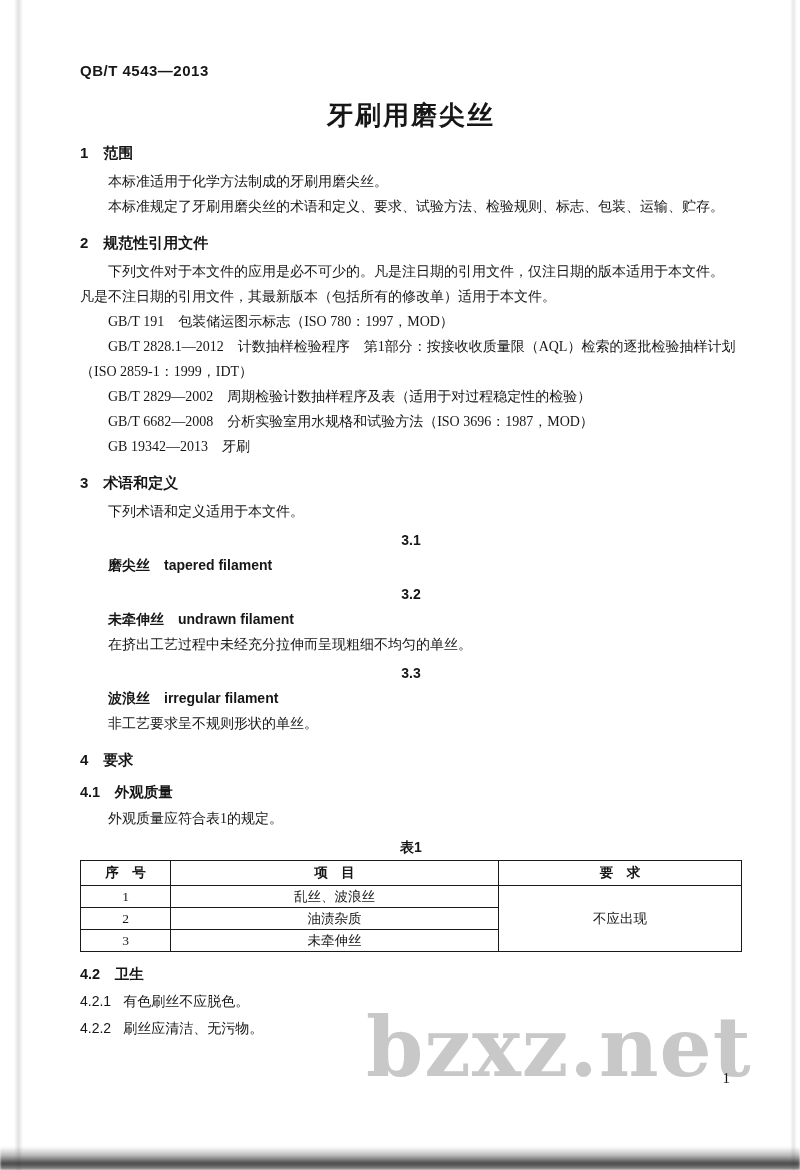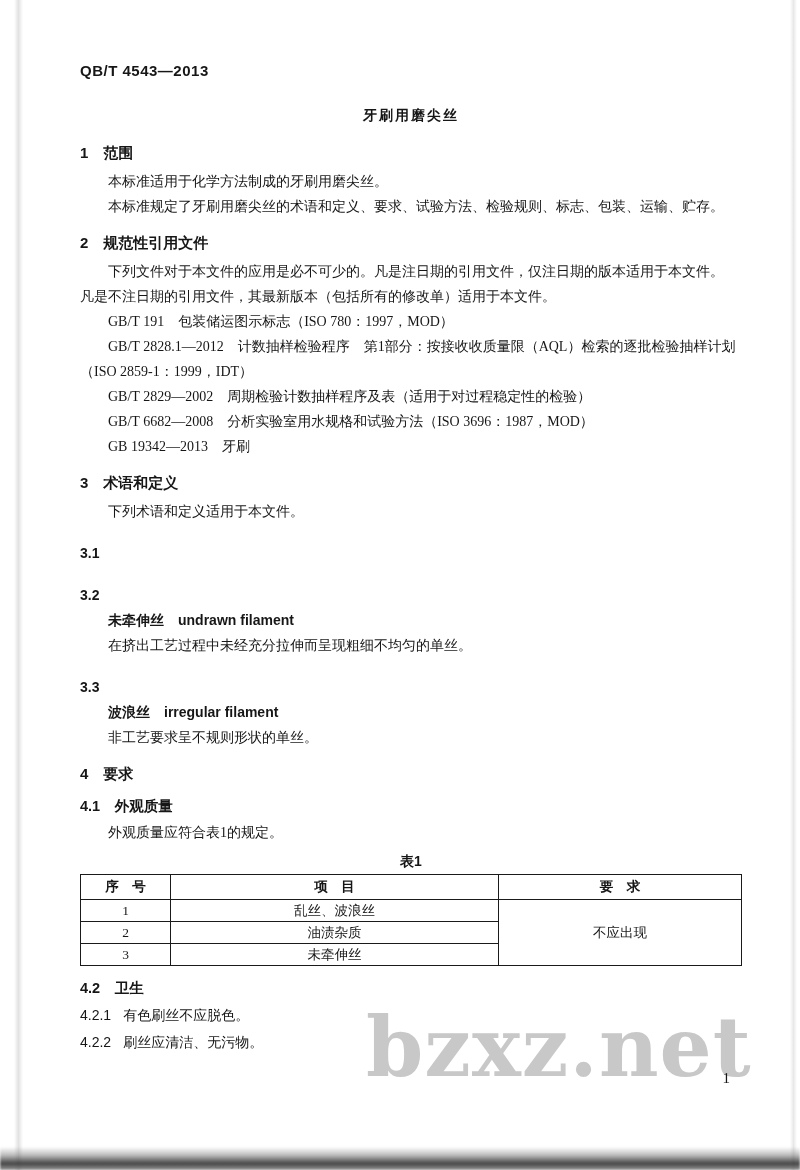--- a/index.html
+++ b/index.html
@@ -40,21 +40,21 @@
     font-family:"Liberation Sans", sans-serif;
     font-weight:bold;
     font-size:15px;
     letter-spacing:0.5px;
   }
   .title {
     margin-top:22px;
     text-align:center;
     font-family:"Liberation Sans", sans-serif;
     font-weight:bold;
-    font-size:14px;
+    font-size:26px;
     height:28px;
     line-height:28px;
     letter-spacing:2px;
   }
   .h {
     margin:14px 0 6px 0;
     font-family:"Liberation Sans", sans-serif;
     font-weight:bold;
     font-size:15px;
     height:20px;
@@ -70,25 +70,26 @@
     line-height:20px;
     white-space:pre-wrap;
   }
   p.line {
     font-size:14px;
     line-height:25px;
     white-space:pre-wrap;
   }
   .ind { padding-left:2em; }
   .term-num {
-    margin-top:17px;
+    margin-top:4px;
     font-family:"Liberation Sans", sans-serif;
     font-weight:bold;
     font-size:14px;
     line-height:25px;
+    text-align:center;
   }
   .term-name {
     font-family:"Liberation Sans", sans-serif;
     font-weight:bold;
     font-size:14px;
     line-height:25px;
     white-space:pre-wrap;
   }
   .tbl-caption {
     margin:8px 0 4px 0;
@@ -175,20 +176,21 @@
   <p class="line ind">GB/T 2828.1—2012　计数抽样检验程序　第1部分：按接收收质量限（AQL）检索的逐批检验抽样计划</p>
   <p class="line">（ISO 2859-1：1999，IDT）</p>
   <p class="line ind">GB/T 2829—2002　周期检验计数抽样程序及表（适用于对过程稳定性的检验）</p>
   <p class="line ind">GB/T 6682—2008　分析实验室用水规格和试验方法（ISO 3696：1987，MOD）</p>
   <p class="line ind">GB 19342—2013　牙刷</p>
 
   <div class="h">3　术语和定义</div>
   <p class="line ind">下列术语和定义适用于本文件。</p>
 
   <p class="term-num">3.1</p>
+  <p class="term-name ind">磨尖丝　tapered filament</p>
 
   <p class="term-num">3.2</p>
   <p class="term-name ind">未牵伸丝　undrawn filament</p>
   <p class="line ind">在挤出工艺过程中未经充分拉伸而呈现粗细不均匀的单丝。</p>
 
   <p class="term-num">3.3</p>
   <p class="term-name ind">波浪丝　irregular filament</p>
   <p class="line ind">非工艺要求呈不规则形状的单丝。</p>
 
   <div class="h">4　要求</div>

